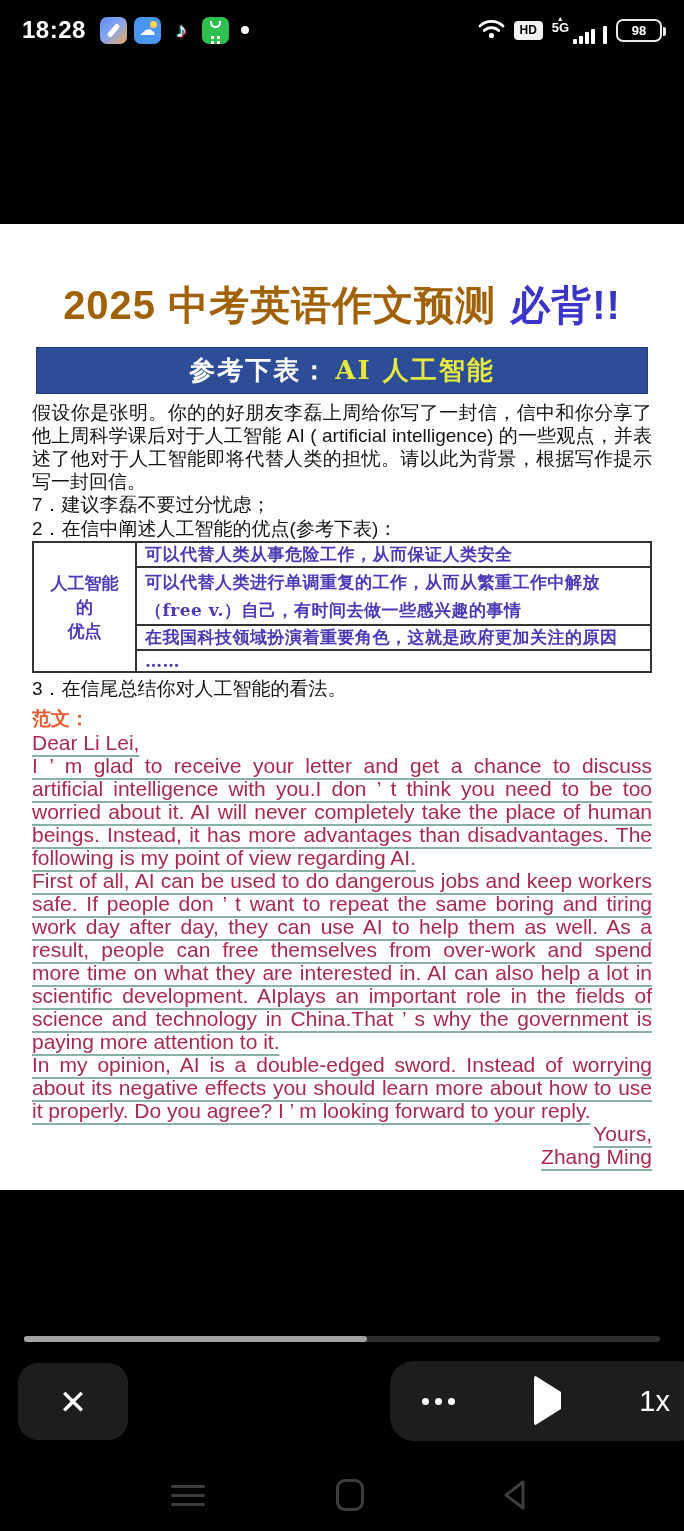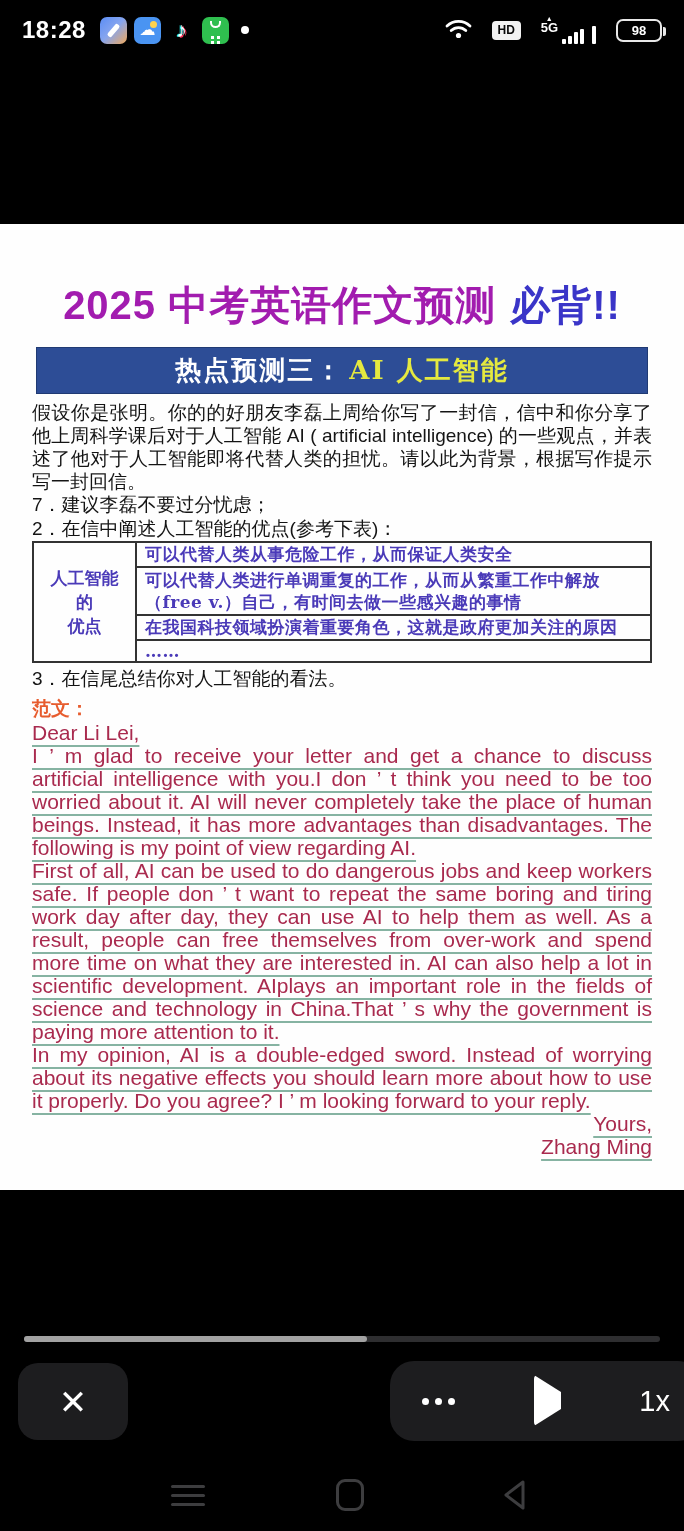--- a/index.html
+++ b/index.html
@@ -21,21 +21,21 @@
                      border-radius:50%; background:#ffd34d; }
   .ic-tiktok { background:#000; }
   .ic-tiktok .note { color:#fff; font-size:21px; font-weight:700;
                      text-shadow:-1.5px 0 #25f4ee, 1.5px 1px #fe2c55; }
   .ic-shop { background:#2fbf4f; }
   .ic-shop .handle { position:absolute; top:4px; left:8px; width:11px; height:7px;
                      border:2px solid #fff; border-top:none; border-radius:0 0 7px 7px; }
   .ic-shop .dots { position:absolute; bottom:5px; left:9px; width:3px; height:3px; background:#fff;
                    box-shadow:6px 0 #fff, 0 5px #fff, 6px 5px #fff; }
   .sb-dot { width:8px; height:8px; border-radius:50%; background:#fff; margin-left:12px; }
-  .sb-right { margin-left:auto; display:flex; align-items:center; gap:20px; }
+  .sb-right { margin-left:auto; display:flex; align-items:center; gap:9px; }
   .hd-badge { width:29px; height:19px; background:#f2f2f2; border-radius:4px; color:#0a0a0a;
               font-size:12px; font-weight:700; display:flex; align-items:center; justify-content:center; }
   .sig-wrap { display:flex; align-items:flex-end; gap:4px; }
   .sig-label { display:flex; flex-direction:column; align-items:center; line-height:1;
                margin-bottom:10px; }
   .sig-caret { font-size:7px; line-height:5px; }
   .sig-5g { font-size:13px; font-weight:700; }
   .bars { display:flex; align-items:flex-end; gap:2px; }
   .bars i { display:block; width:4px; background:#fff; border-radius:1px; }
   .bar-sep { width:4px; }
@@ -43,37 +43,37 @@
              border-radius:7px; display:flex; align-items:center; justify-content:center; }
   .battery .pct { font-size:13px; font-weight:600; color:#fff; }
   .battery .nub { position:absolute; right:-6px; top:6px; width:3px; height:9px;
                   background:#e8e8e8; border-radius:0 2px 2px 0; }
 
   
   .doc { position:absolute; top:224px; left:0; width:684px; height:966px; background:#fefefe;
          padding:54px 32px 0 32px; color:#111; }
   .doc-title { text-align:center; font-size:40px; font-weight:800; height:52px;
                letter-spacing:1px; white-space:nowrap; }
-  .doc-title .t-main { color:#a21caf; }
+  .doc-title .t-main { color:#a16207; }
   .doc-title .t-suffix { color:#3a35c8; margin-left:14px; }
   .banner { margin:17px 4px 0 4px; height:47px; background:#2d4d96; border:1px solid #1d3independent;
             border:1px solid #203a73; display:flex; align-items:center; justify-content:center;
             font-family:"DejaVu Serif", serif; font-weight:700; font-size:26px; letter-spacing:2px; }
   .banner .b-label { color:#ffffff; }
   .banner .b-topic { color:#e5e93f; margin-left:6px; }
   .intro { margin-top:7px; font-size:19px; line-height:23px; text-align:justify; color:#141414; }
   .hint-label { font-size:19px; line-height:23.5px; font-weight:700; color:#e75c2e; }
   .hint { font-size:19px; line-height:24px; color:#141414; }
 
   table.adv { width:100%; border-collapse:collapse; font-family:"DejaVu Serif", serif;
               color:#4a3ab8; font-size:17px; }
   table.adv td { border:2px solid #333; padding:0 8px; }
   td.adv-head { width:103px; text-align:center; font-weight:700; line-height:24px; }
   td.adv-cell { font-weight:700; letter-spacing:0.5px; }
-  .r1 { height:22px; } .r2 { height:48px; line-height:22px; } .r3 { height:25px; } .r4 { height:22px; }
+  .r1 { height:22px; } .r2 { height:48px; line-height:28px; } .r3 { height:25px; } .r4 { height:22px; }
 
   .hint3 { margin-top:4px; }
   .sample-label { margin-top:6px; font-size:19px; line-height:24px; font-weight:700; color:#e75c2e; }
 
   .essay { color:#a92a4e; font-size:21px; line-height:23px; }
   .u { text-decoration:underline; text-decoration-color:#86b3a2; text-decoration-thickness:1.5px;
        text-underline-offset:4.5px; }
   .essay p.body { text-align:justify; }
   .essay .closing, .essay .signature { text-align:right; }
 
@@ -157,21 +157,21 @@
     </span>
   </span>
 </div>
 
 <div class="doc">
   <div class="doc-title">
     <span class="t-main">2025 中考英语作文预测</span><span class="t-suffix">必背!!</span>
   </div>
 
   <div class="banner">
-    <span class="b-label">热点预测三：</span>
+    <span class="b-label">参考下表：</span>
     <span class="b-topic">AI 人工智能</span>
   </div>
 
   <p class="intro">假设你是张明。你的的好朋友李磊上周给你写了一封信，信中和你分享了他上周科学课后对于人工智能 AI ( artificial intelligence) 的一些观点，并表述了他对于人工智能即将代替人类的担忧。请以此为背景，根据写作提示写一封回信。</p>
 
   <div class="hint">7．建议李磊不要过分忧虑；</div>
   <div class="hint">2．在信中阐述人工智能的优点(参考下表)：</div>
 
   <table class="adv">
     <tbody>

